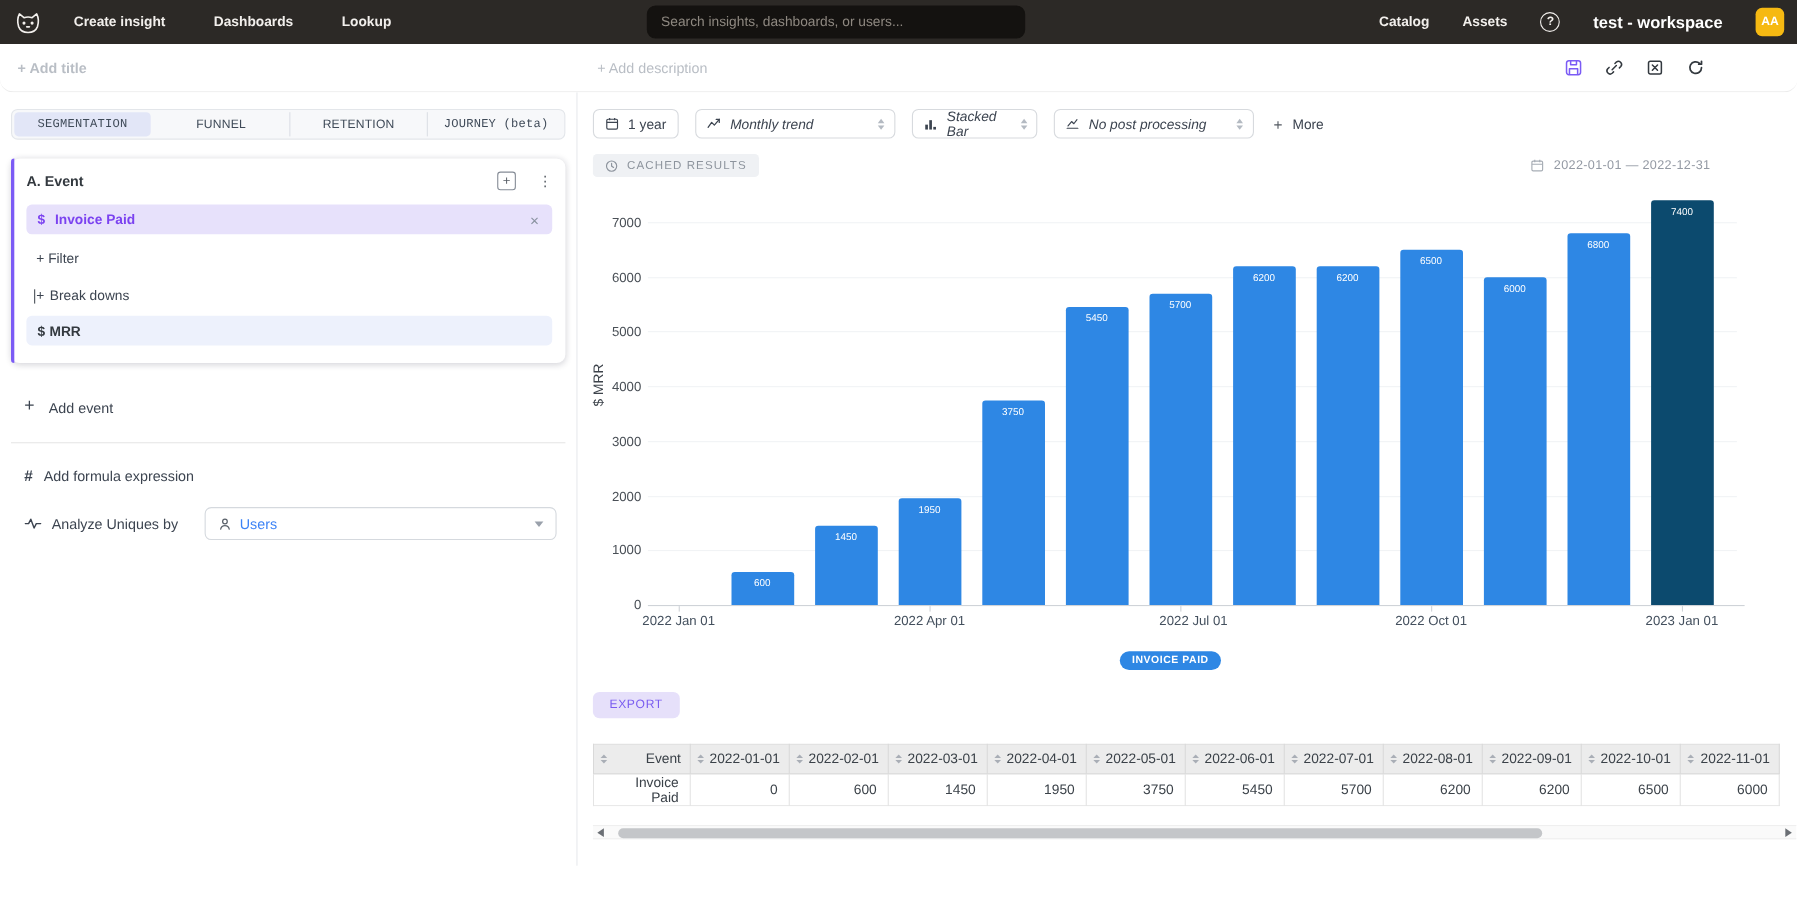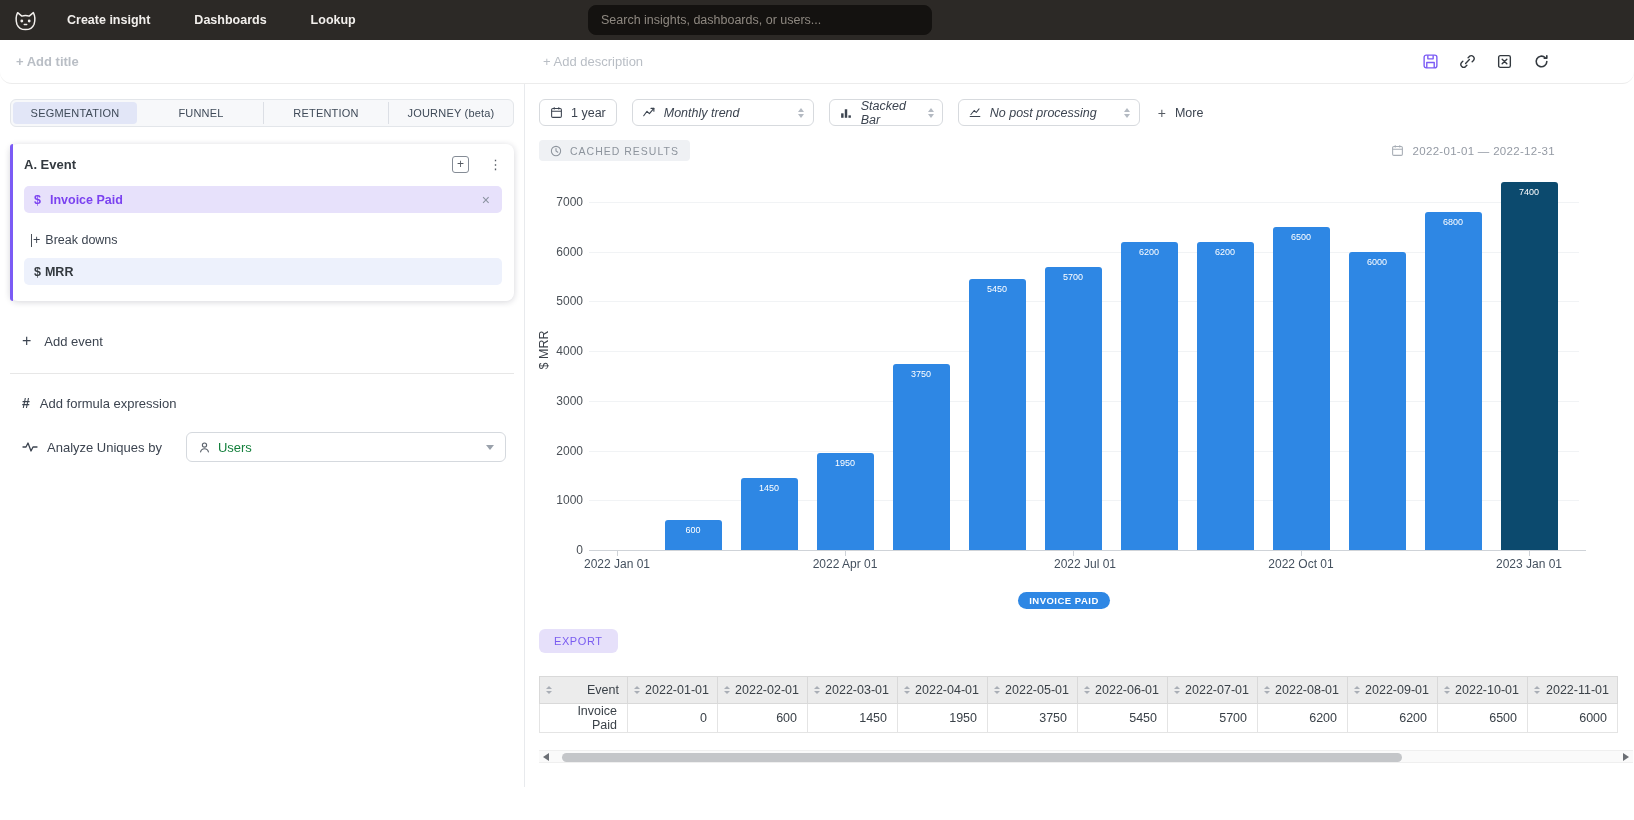--- a/index.html
+++ b/index.html
@@ -26,22 +26,22 @@
   .ticon { width:17px; height:17px; cursor:pointer; display:flex; }
 
   
   .main { display:flex; align-items:flex-start; }
   .left-panel { width:525px; min-height:703px; border-right:1px solid #e8eaed; padding:0 10px; flex:none; }
   .right-panel { flex:1; padding-left:14px; }
 
   
   .tabs { margin-top:15px; height:28px; background:#f7f8fa; border:1px solid #e3e6ea; border-radius:6px; display:flex; }
   .tab { flex:1; display:flex; align-items:center; justify-content:center; font-size:11px; color:#3f4a58; letter-spacing:.2px; border-right:1px solid #dcdfe5; cursor:pointer; margin:2px 0; }
-  .tab:last-child { border-right:none; }
-  .tab.active { background:#e2e6f7; border-radius:4px; margin:2px; border-right:none; font-weight:400; }
+  .tab:last-child { border-right:none;font-family:Liberation Mono, monospace; }
+  .tab.active { background:#e2e6f7; border-radius:4px; margin:2px; border-right:none; font-weight:400;font-family:Liberation Mono, monospace; }
   .tab.active + .tab { border-left:none; }
 
   
   .event-card { position:relative; margin-top:17px; background:#fff; border-radius:8px; box-shadow:0 1px 6px rgba(20,20,50,.18); padding:12px 12px 16px 14px; }
   .event-card::before { content:""; position:absolute; left:0; top:0; bottom:0; width:3px; background:#7b5bf5; border-radius:8px 0 0 8px; }
   .card-head { display:flex; align-items:center; }
   .card-title { font-size:13px; font-weight:700; color:#33393f; }
   .card-head-icons { margin-left:auto; display:flex; align-items:center; gap:20px; }
   .plus-square { width:17px; height:17px; border:1px solid #858c96; border-radius:3px; color:#555b63; font-size:12px; line-height:15px; text-align:center; cursor:pointer; }
   .dots { color:#555b63; font-size:13px; cursor:pointer; letter-spacing:0; line-height:10px; }
@@ -61,21 +61,21 @@
   .add-event { margin-top:31px; padding-left:12px; display:flex; align-items:center; gap:13px; cursor:pointer; }
   .add-event .plus { font-size:16px; color:#3c4450; }
   .add-event .lbl { font-size:13px; color:#3c4450; }
   .lp-divider { margin-top:23px; border-top:1px solid #e7e7e7; }
   .formula-row { margin-top:21px; padding-left:12px; display:flex; align-items:center; gap:10px; cursor:pointer; }
   .formula-row .hash { font-size:14px; font-weight:700; color:#3c4450; }
   .formula-row .lbl { font-size:13px; color:#3c4450; }
   .analyze-row { margin-top:21px; padding-left:12px; display:flex; align-items:center; }
   .analyze-row .lbl { font-size:13px; color:#3c4450; margin-left:9px; }
   .users-select { margin-left:24px; margin-right:8px; flex:1; height:30px; border:1px solid #d5d9de; border-radius:6px; display:flex; align-items:center; padding:0 11px; cursor:pointer; background:#fff; }
-  .users-select .val { font-size:13px; color:#15803d; margin-left:7px; }
+  .users-select .val { font-size:13px; color:#3b82f6; margin-left:7px; }
   .chev-down { margin-left:auto; width:0; height:0; border-left:4px solid transparent; border-right:4px solid transparent; border-top:5px solid #9aa1ab; }
 
   
   .toolbar { margin-top:15px; display:flex; align-items:center; gap:15px; }
   .tb-btn { height:27px; border:1px solid #d7dade; border-radius:6px; background:#fff; display:flex; align-items:center; padding:0 10px; gap:8px; cursor:pointer; font-size:12.5px; color:#3c4450; }
   .tb-select { height:27px; border:1px solid #d7dade; border-radius:6px; background:#fff; display:flex; align-items:center; padding:0 9px; gap:8px; cursor:pointer; font-size:12.5px; color:#3c4450; }
   .updown { margin-left:auto; display:flex; flex-direction:column; gap:2px; padding-left:14px; }
   .updown i { display:block; width:0; height:0; border-left:3.5px solid transparent; border-right:3.5px solid transparent; }
   .updown .u { border-bottom:4px solid #b4bac2; }
   .updown .d { border-top:4px solid #b4bac2; }
@@ -141,20 +141,27 @@
       </svg>
     </span>
   </div>
   <div class="nav-items">
       <span class="nav-item">Create insight</span>
       <span class="nav-item">Dashboards</span>
       <span class="nav-item">Lookup</span>
     </div>
   <div class="search-wrap">
     <input class="search-input" type="text" placeholder="Search insights, dashboards, or users..." style="">
+  </div>
+  <div class="nav-right">
+    <span class="nav-item">Catalog</span>
+    <span class="nav-item">Assets</span>
+    <span class="help-icon">?</span>
+    <span class="workspace">test - workspace</span>
+    <span class="avatar">AA</span>
   </div>
 </div>
 
 <div class="titlebar">
   <span class="add-title">+ Add title</span>
   <span class="add-desc">+ Add description</span>
   <div class="title-icons">
     <span class="ticon">
       <svg width="17" height="17" viewBox="0 0 16 16" fill="none" stroke="#7b5bf5" stroke-width="1.3" stroke-linejoin="round">
         <rect x="2" y="2" width="12" height="12" rx="2"></rect>
@@ -200,20 +207,21 @@
         <span class="card-head-icons">
           <span class="plus-square">+</span>
           <span class="dots">⋮</span>
         </span>
       </div>
       <div class="event-row">
         <span class="event-dollar">$</span>
         <span class="event-label">Invoice Paid</span>
         <span class="event-close">×</span>
       </div>
+      <div class="filter-row">+ Filter</div>
       <div class="breakdown-row">
         <span class="bd-icon">
             <span class="bd-bar"></span>
             <span class="bd-plus"></span>
           </span>
         <span>Break downs</span>
       </div>
       <div class="mrr-row">
         <span class="mrr-text"><span class="pfx">$</span><span>MRR</span></span>
       </div>

